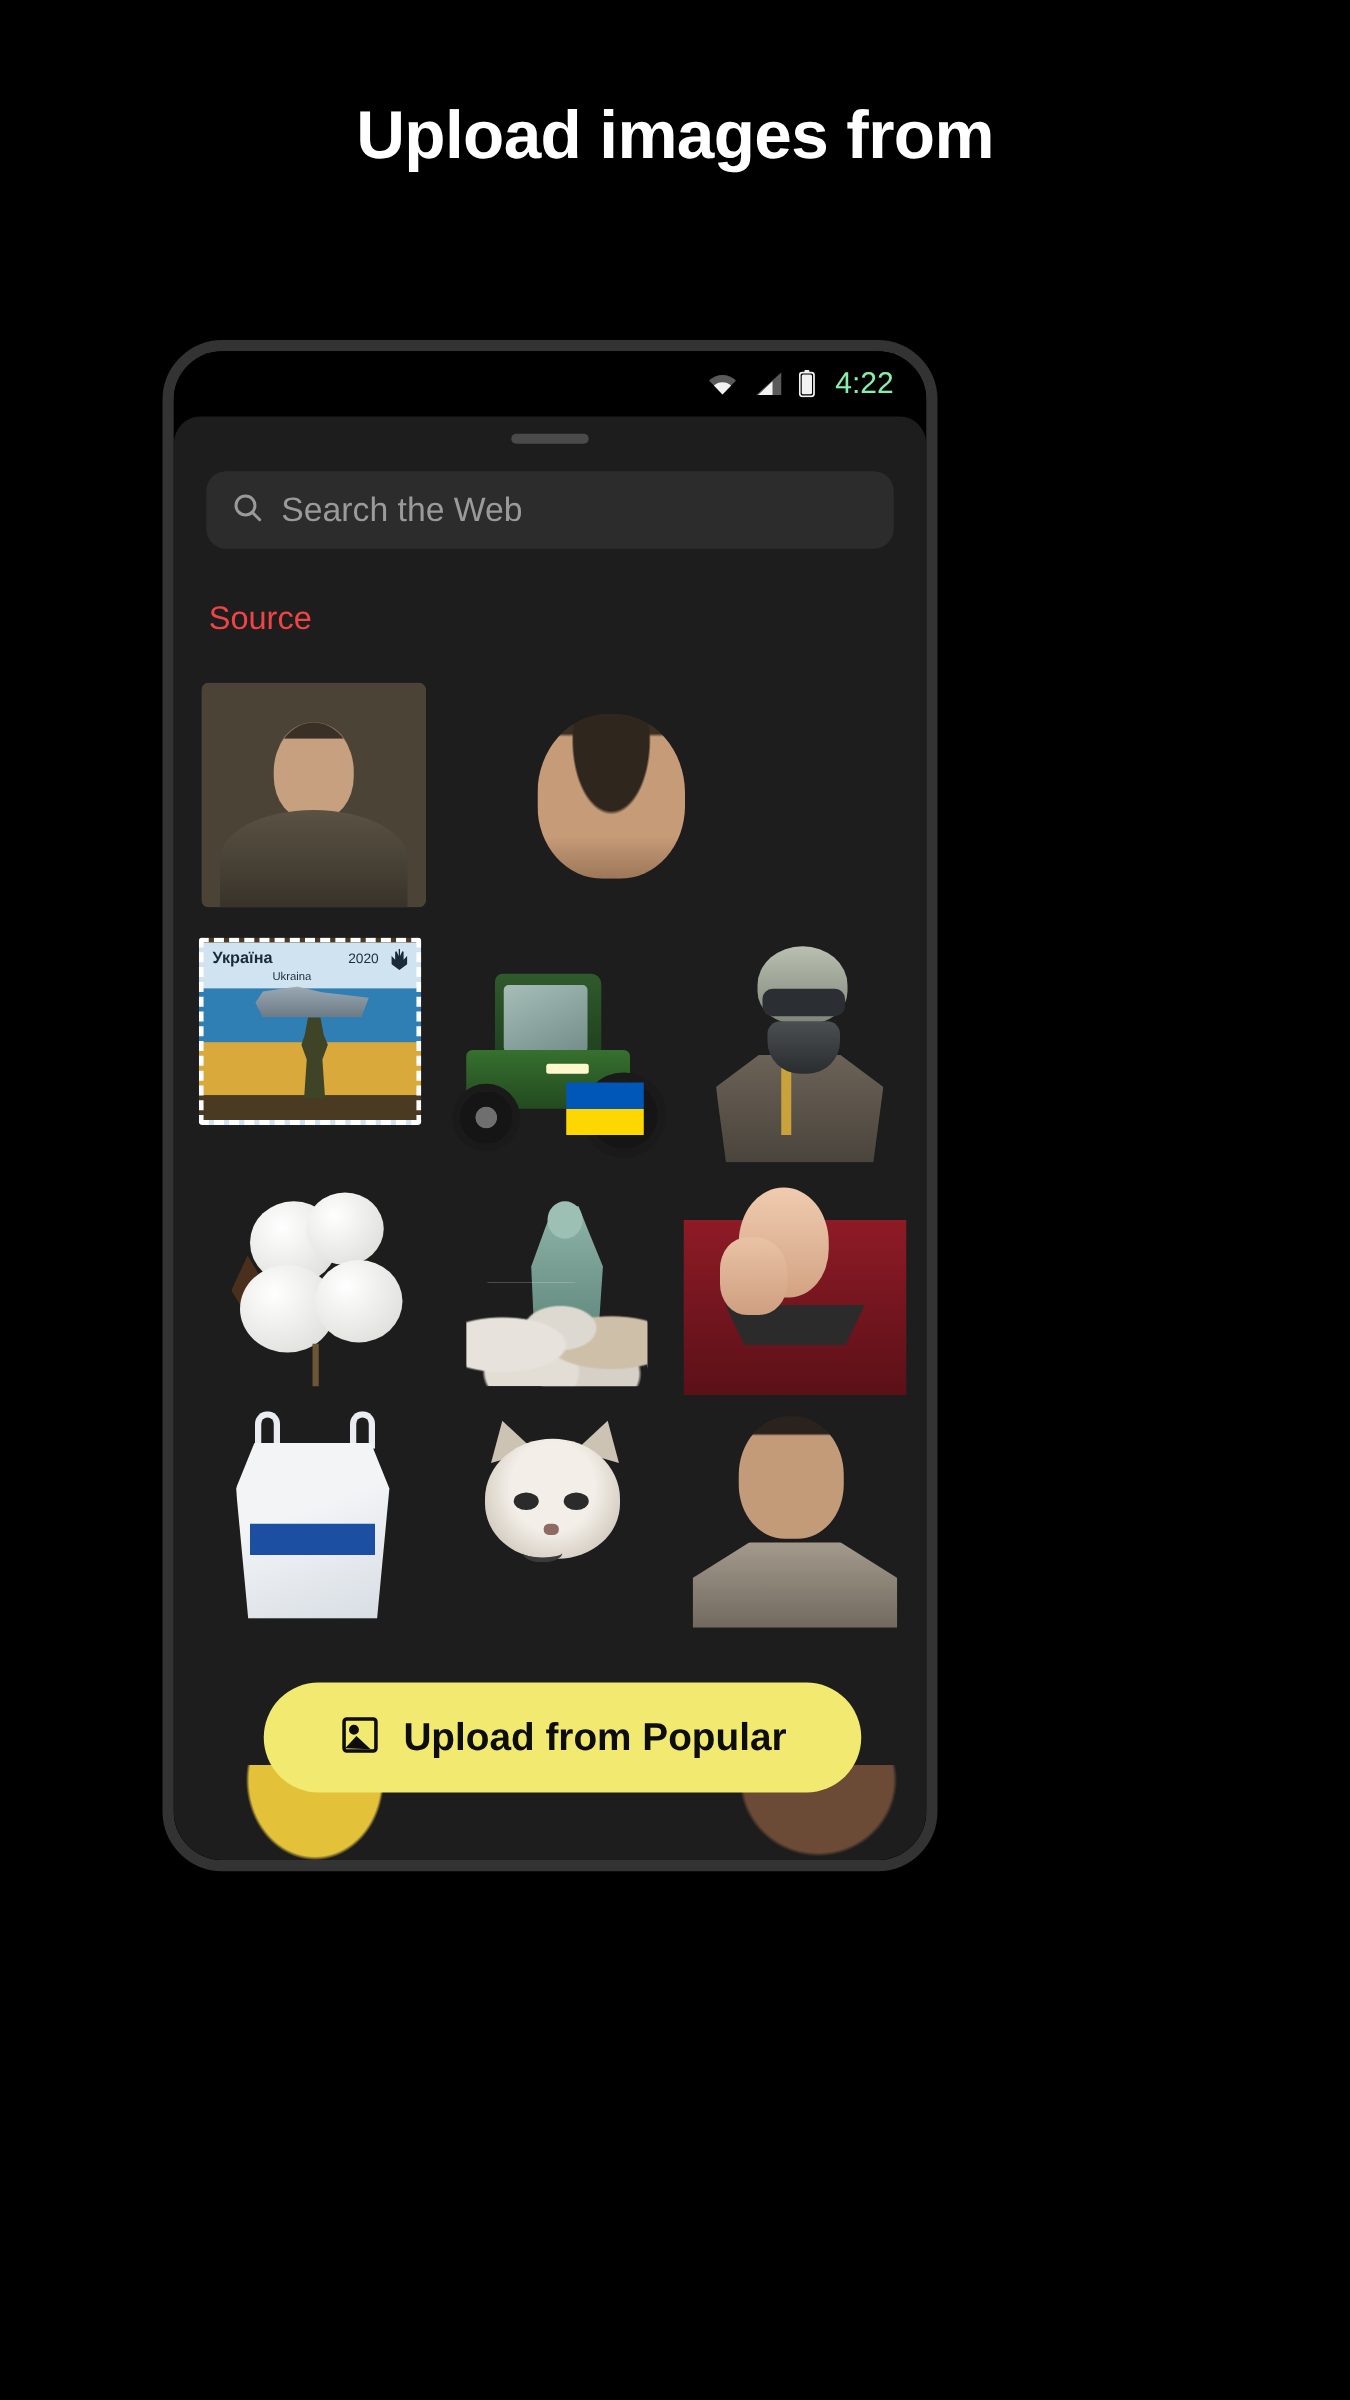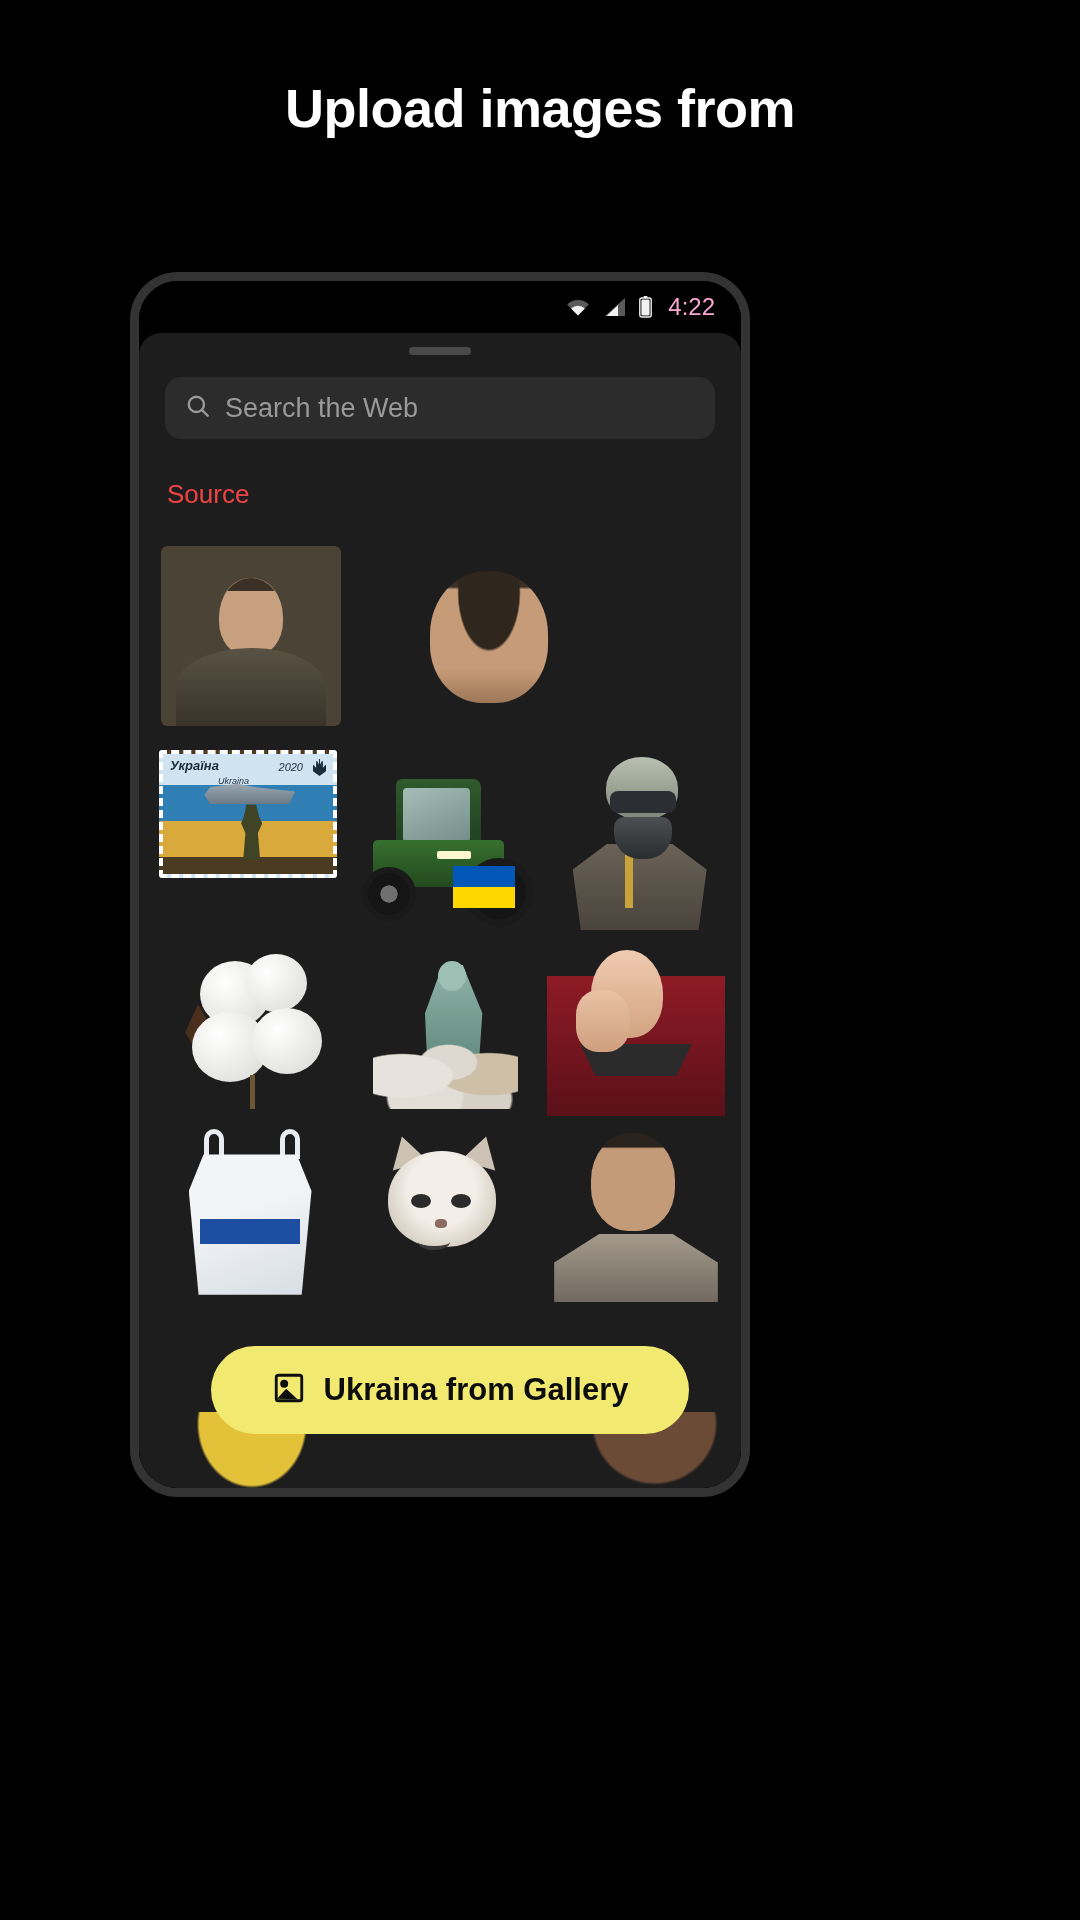--- a/index.html
+++ b/index.html
@@ -63,21 +63,21 @@
     justify-content: flex-end;
     padding-right: 26px;
     gap: 12px;
     background: #000000;
     z-index: 5;
   }
   .icon-wifi { width: 26px; height: 20px; display:block; }
   .icon-signal { width: 24px; height: 20px; display:block; }
   .icon-battery { width: 13px; height: 22px; display:block; }
   .status-time {
-    color: #f9a8d4;
+    color: #86efac;
     font-size: 24px;
     font-weight: 500;
     margin-left: 4px;
   }
 
   
   .sheet {
     position: absolute;
     top: 52px; left: 0; right: 0; bottom: 0;
     background: #1d1d1d;
@@ -207,28 +207,27 @@
     transform: translateX(-50%);
     width: 118px; height: 132px;
     border-radius: 48% 48% 44% 44%;
     background:
       radial-gradient(ellipse at 50% 16%, #2f261d 0 36%, rgba(0,0,0,0) 38%),
       linear-gradient(180deg,#3a2f24 0 12%, #c69b78 14% 74%, #9d7758 100%);
   }
 
   
   .stamp {
-    width: 178px; height: 128px;
+    width: 178px; height: 150px;
     background:
       linear-gradient(180deg,#cfe3f0 0 26%, #2f7fb4 26% 56%, #d9a93b 56% 86%, #4a3a22 86% 100%);
     border: 4px dashed #ffffff;
     border-radius: 3px;
     position: relative;
     overflow: hidden;
-    font-style: italic;
   }
   .stamp .ship {
     position: absolute; left: 22%; top: 22%;
     width: 58%; height: 20%;
     background: linear-gradient(180deg,#a9b3bb,#6f7a84);
     clip-path: polygon(4% 60%, 10% 28%, 38% 14%, 58% 30%, 96% 46%, 90% 100%, 10% 100%);
     opacity: .95;
   }
   .stamp .soldier {
     position: absolute; left: 44%; top: 42%;
@@ -661,19 +660,19 @@
         </div>
 
         <div class="upload-btn">
           <span>
             <svg width="34" height="34" viewBox="0 0 24 24" fill="none" stroke="#0d0d0d" stroke-width="2" stroke-linejoin="round">
               <rect x="3" y="3" width="18" height="18" rx="1.5"></rect>
               <circle cx="8.6" cy="9" r="1.8" fill="#0d0d0d"></circle>
               <path d="M3.6 19.5 10 12.6l8 7.4" fill="#0d0d0d" stroke="none"></path>
             </svg>
           </span>
-          <span class="label">Ukraina from Gallery</span>
+          <span class="label">Upload from Popular</span>
         </div>
 
       </div>
     </div>
   </div>
 </div>
 
 </body></html>

